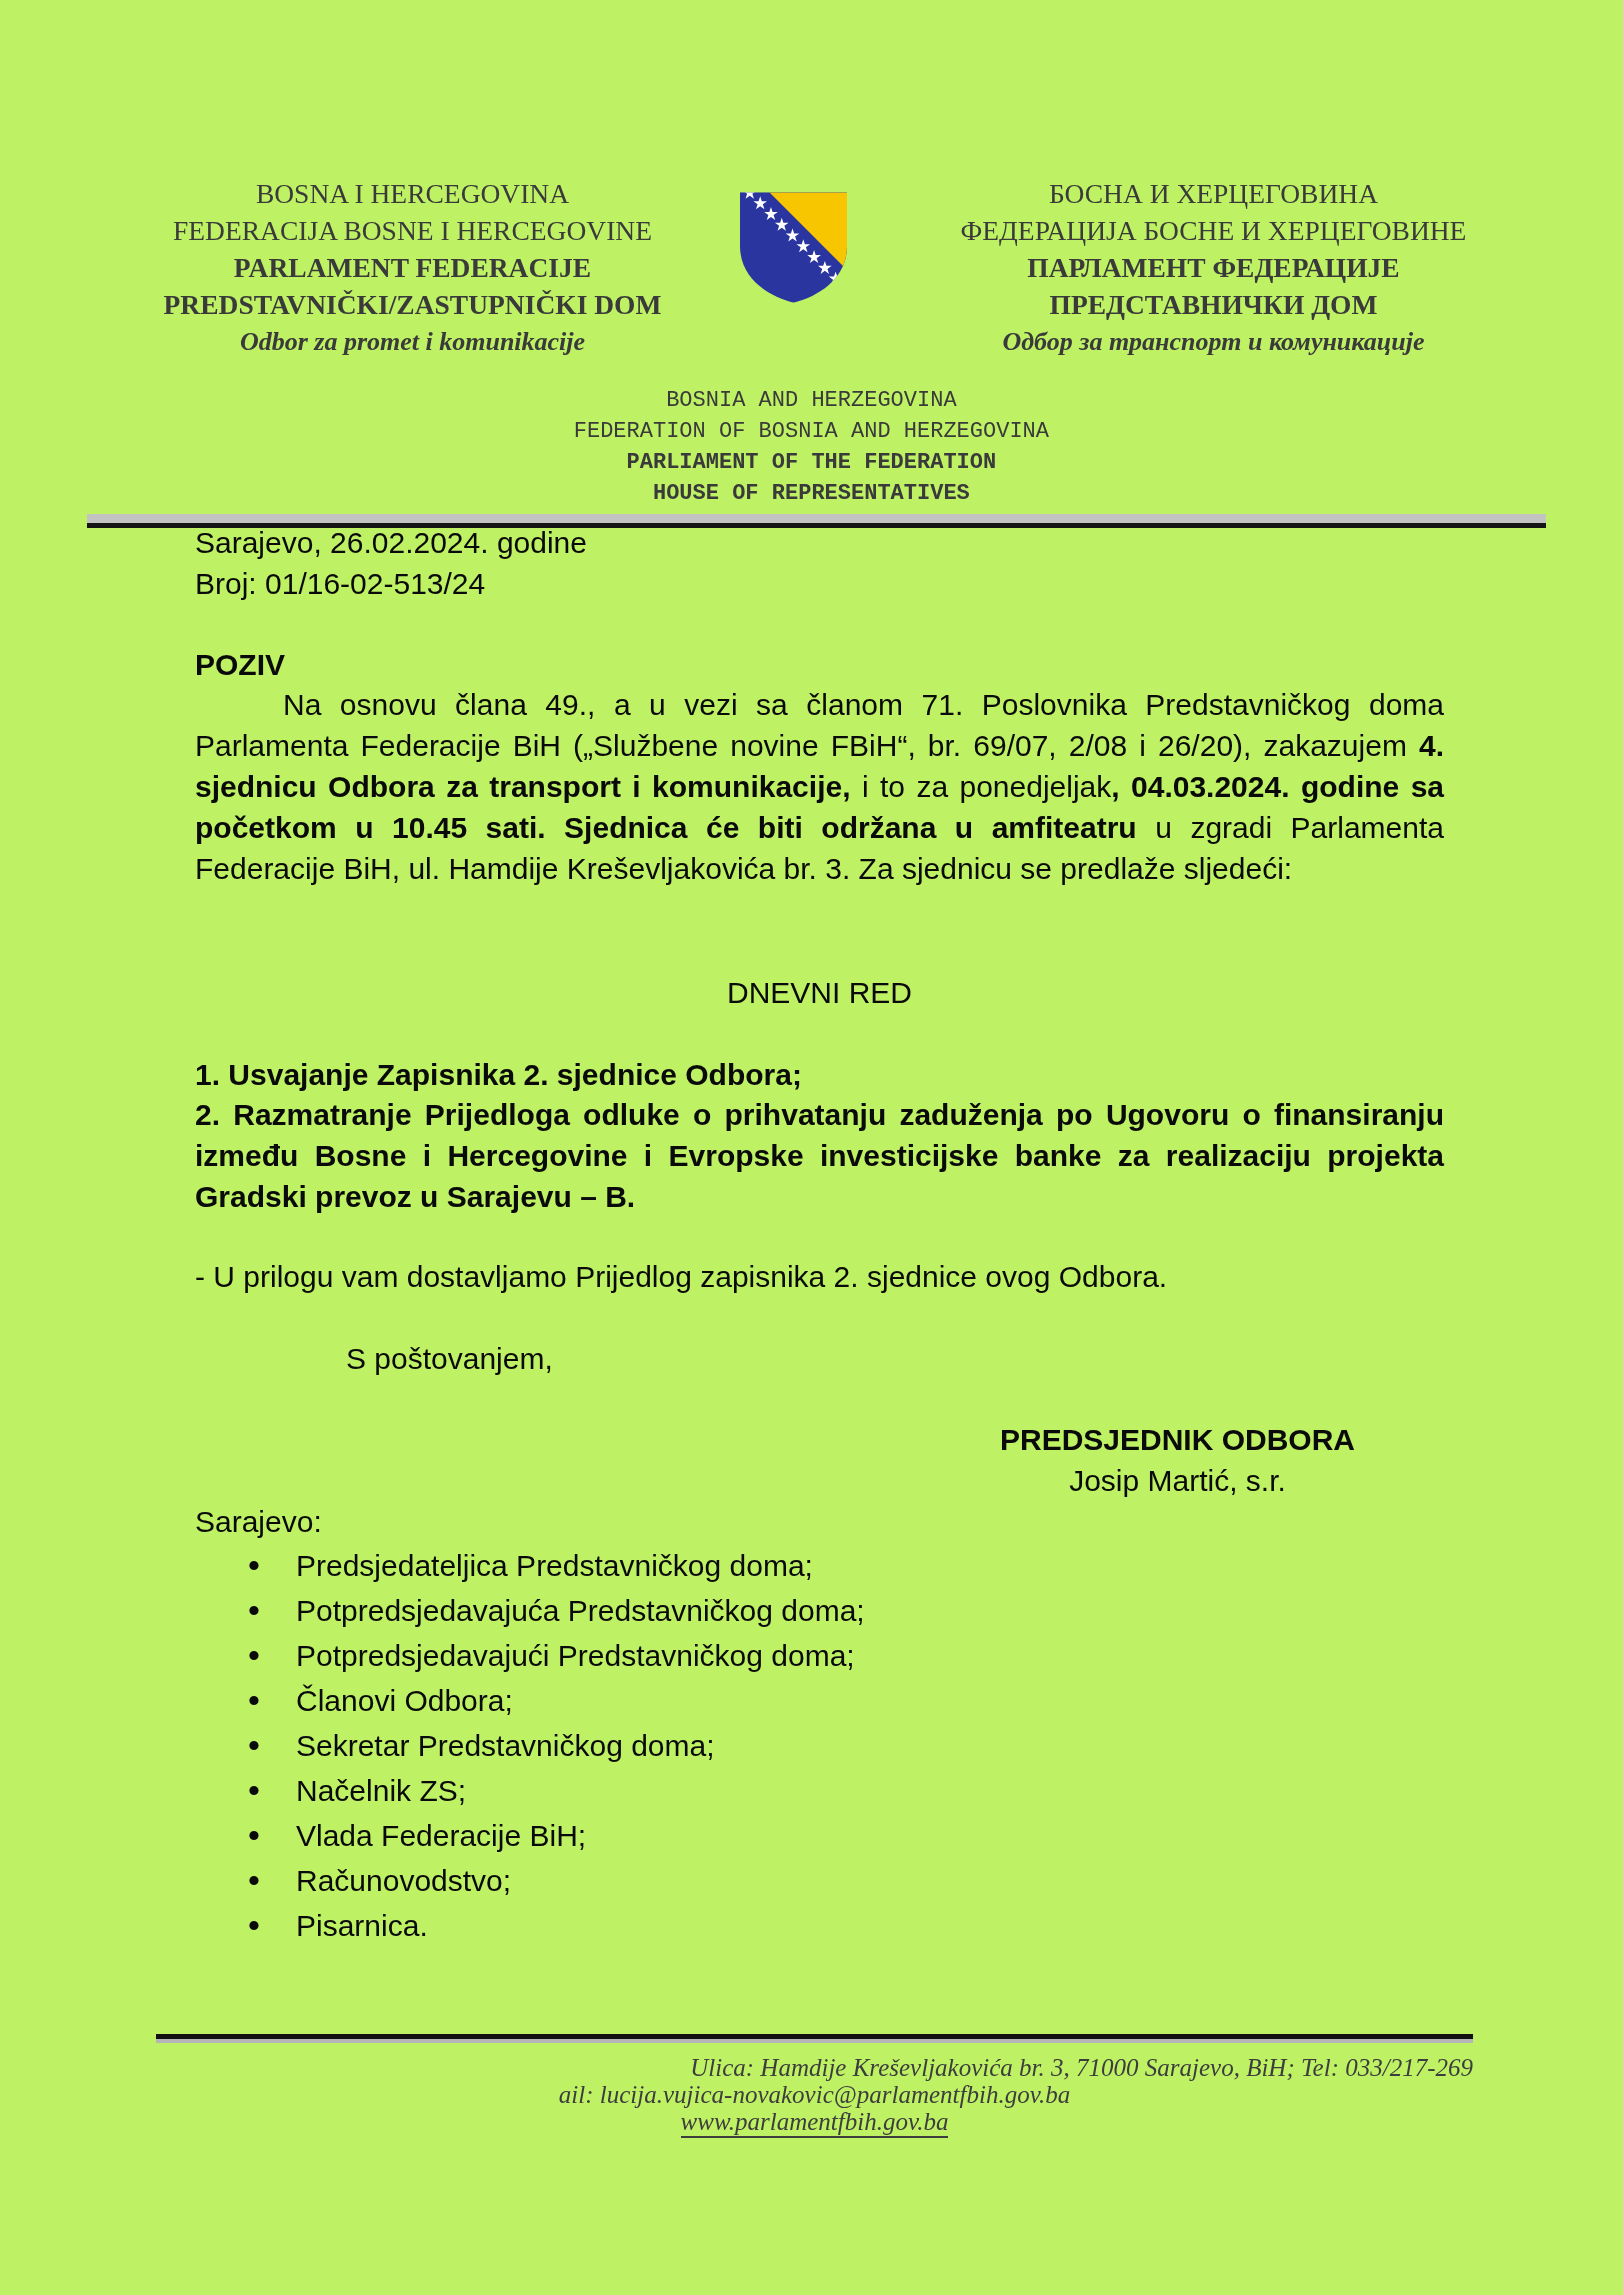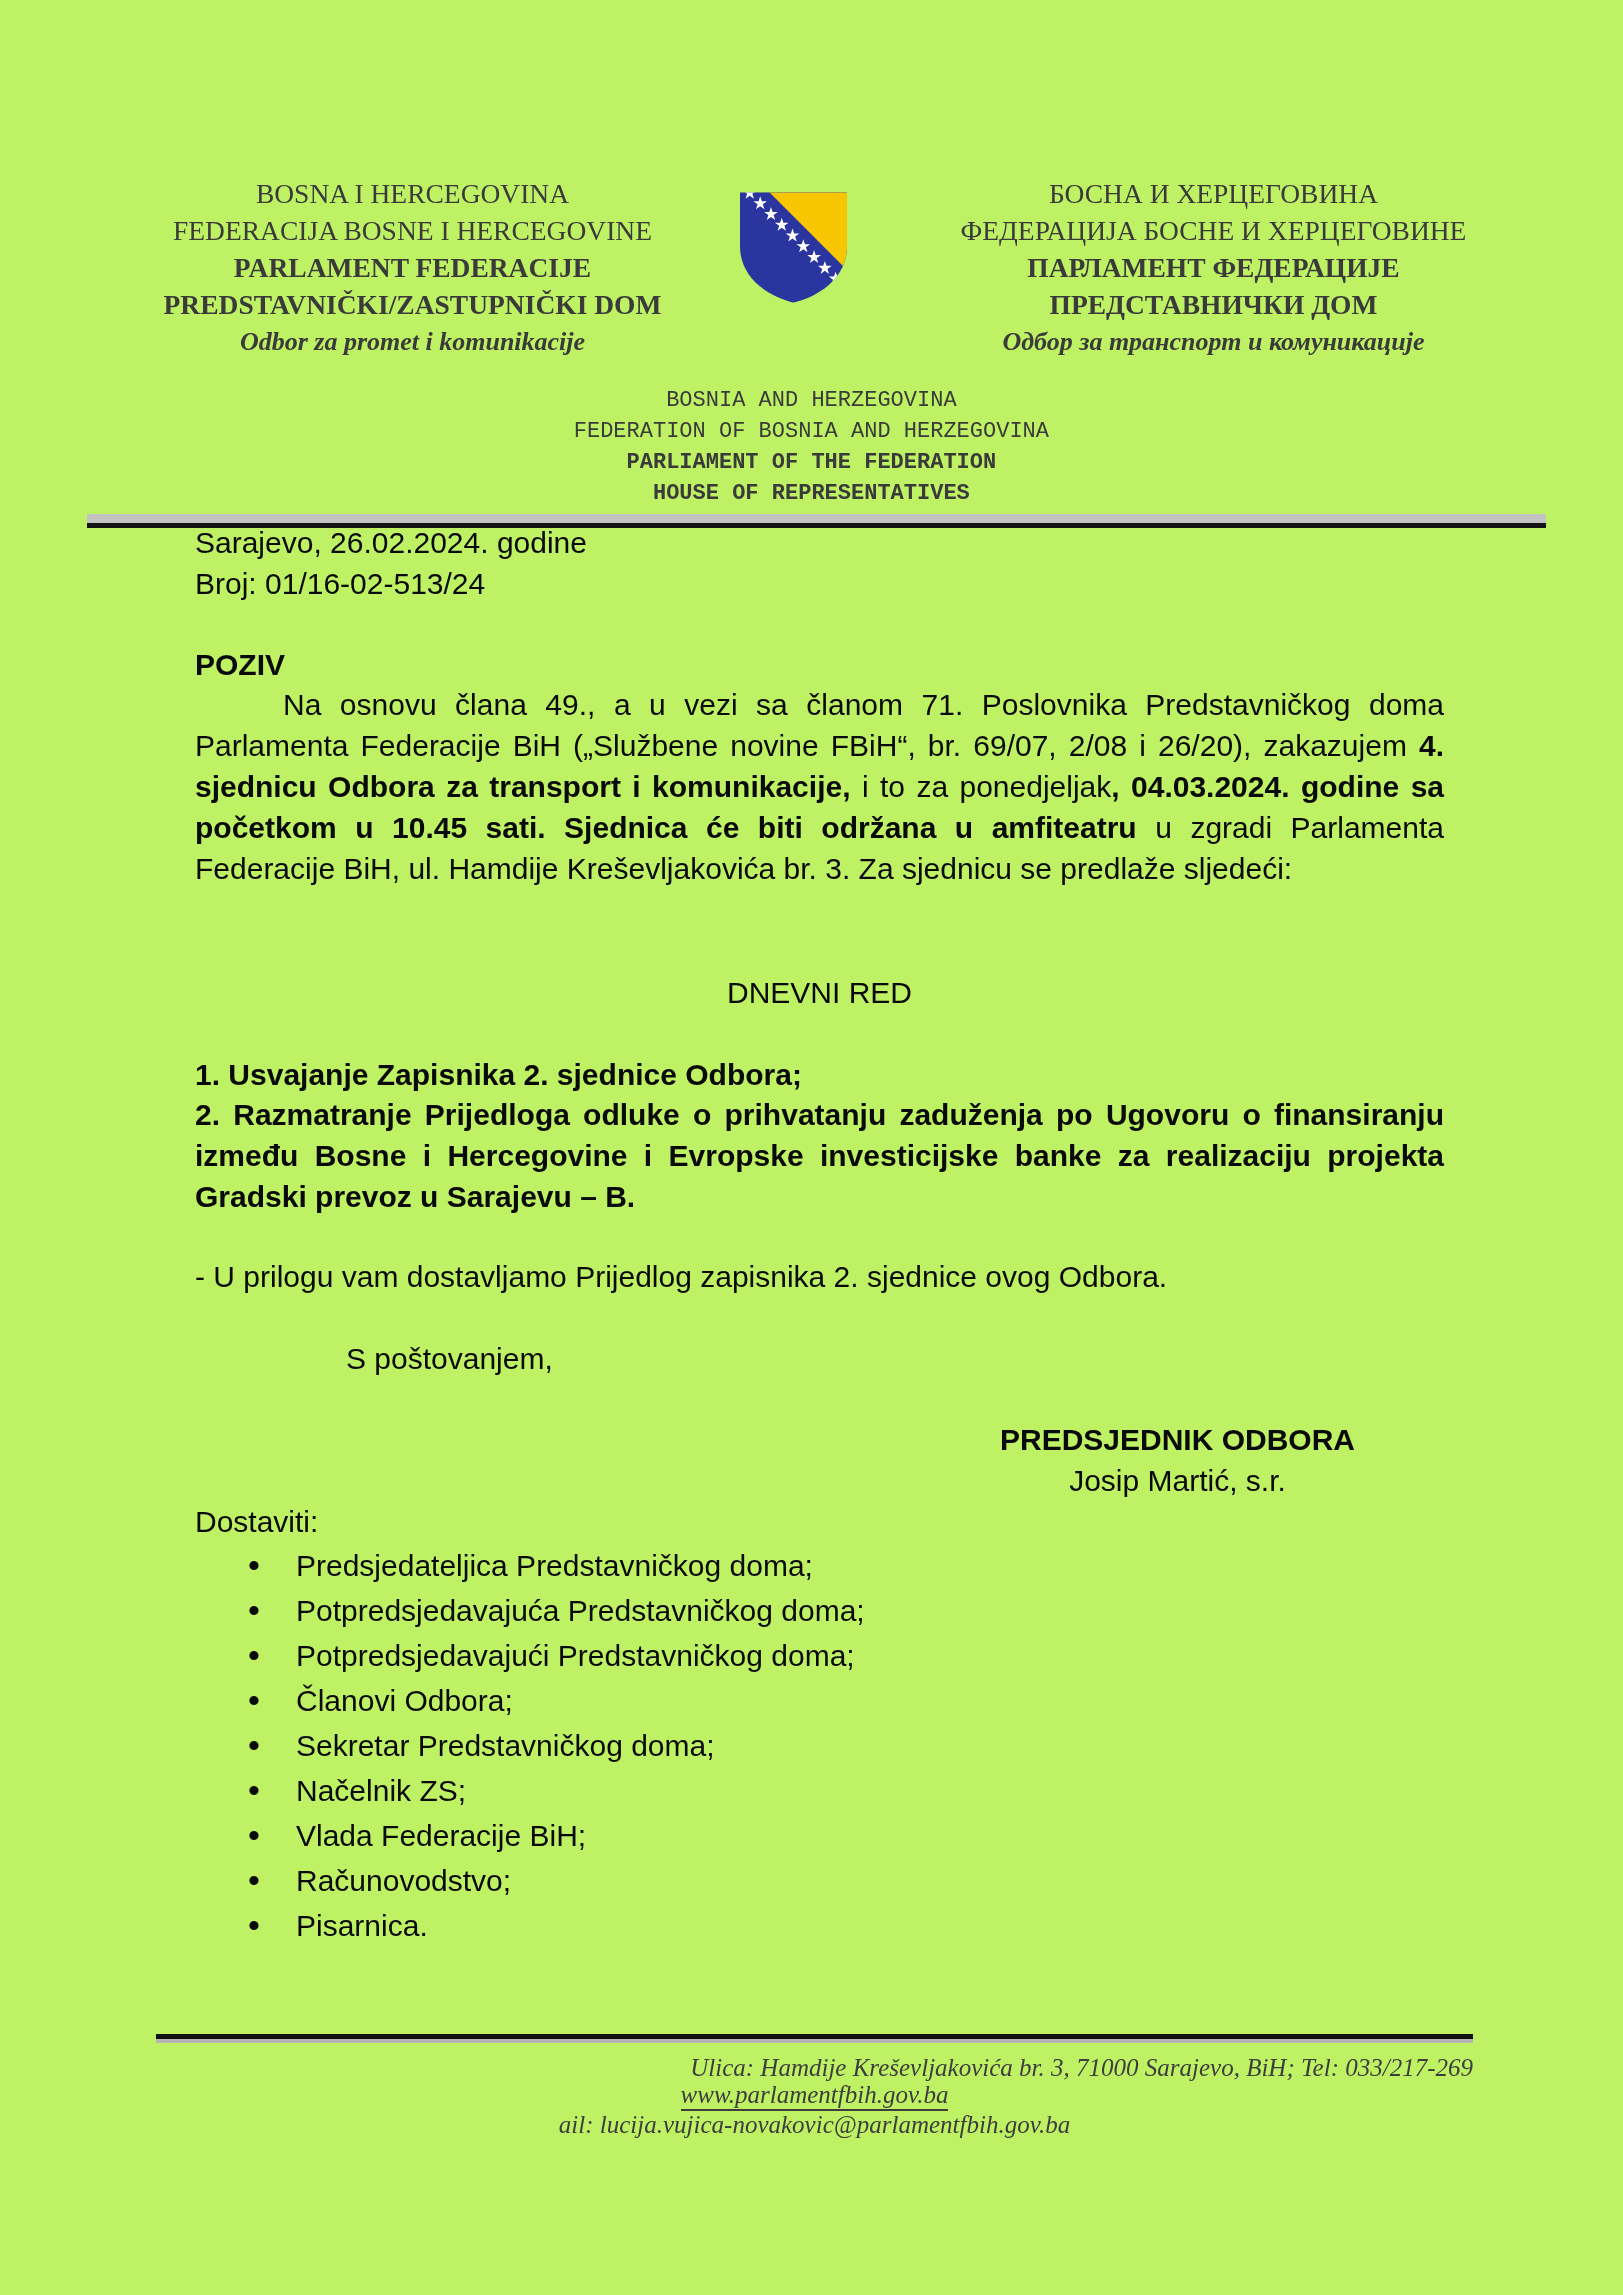--- a/index.html
+++ b/index.html
@@ -127,39 +127,39 @@
 
   <div class="abs attach bodytext">- U prilogu vam dostavljamo Prijedlog zapisnika 2. sjednice ovog Odbora.</div>
 
   <div class="abs closing bodytext">S poštovanjem,</div>
 
   <div class="abs sig bodytext">
     <div class="sig-title">PREDSJEDNIK ODBORA</div>
     <div>Josip Martić, s.r.</div>
   </div>
 
-  <div class="abs dostaviti bodytext">Dostaviti:</div>
+  <div class="abs dostaviti bodytext">Sarajevo:</div>
   <div class="abs dist bodytext">
     <ul>
       <li>Predsjedateljica Predstavničkog doma;</li>
       <li>Potpredsjedavajuća Predstavničkog doma;</li>
       <li>Potpredsjedavajući Predstavničkog doma;</li>
       <li>Članovi Odbora;</li>
       <li>Sekretar Predstavničkog doma;</li>
       <li>Načelnik ZS;</li>
       <li>Vlada Federacije BiH;</li>
       <li>Računovodstvo;</li>
       <li>Pisarnica.</li>
     </ul>
   </div>
 
   <div class="footer">
     <div class="frule-black"></div>
     <div class="frule-gray"></div>
     <div class="fline first">Ulica: Hamdije Kreševljakovića br. 3, 71000 Sarajevo, BiH; Tel: 033/217-269</div>
+    <div class="fline">ail: lucija.vujica-novakovic@parlamentfbih.gov.ba</div>
     <div class="fline">
       <span class="weblink">www.parlamentfbih.gov.ba</span>
     </div>
-    <div class="fline">ail: lucija.vujica-novakovic@parlamentfbih.gov.ba</div>
   </div>
 
 </div>
 
 
 </body></html>

